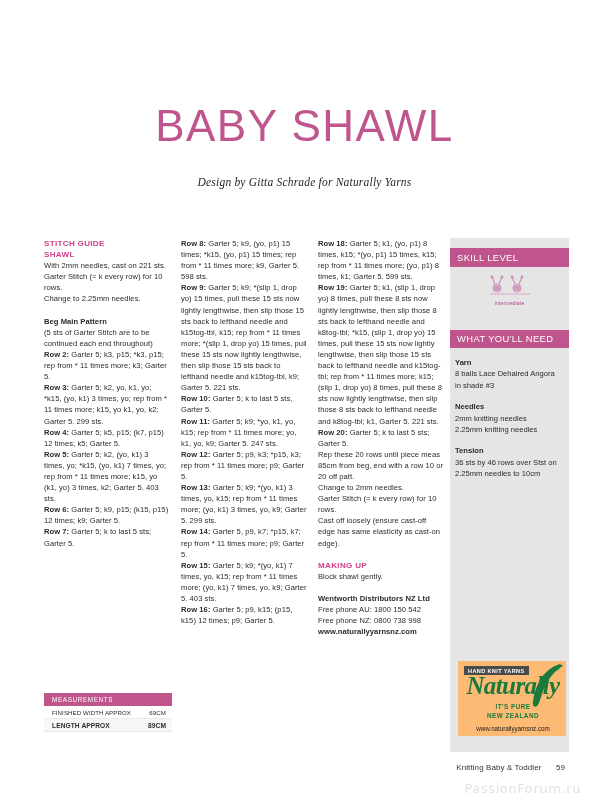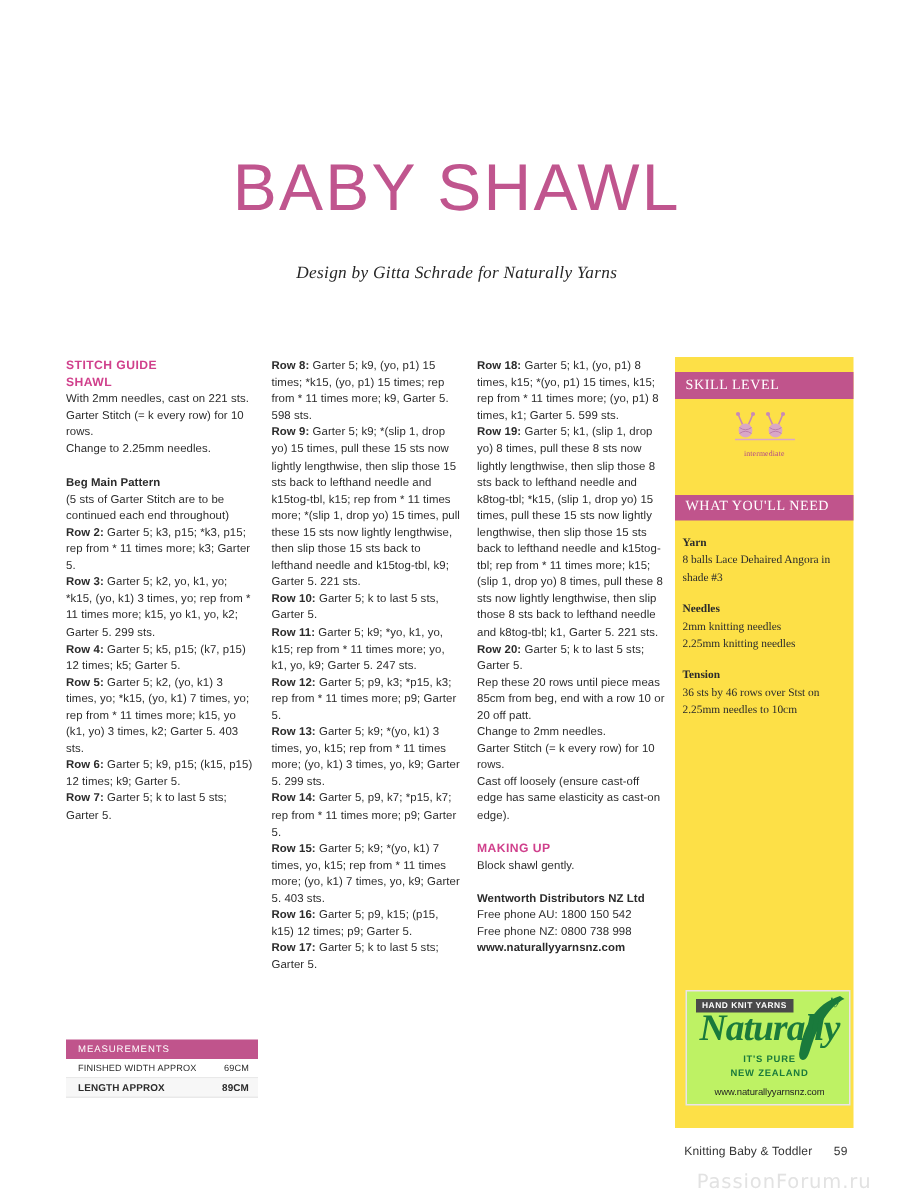--- a/index.html
+++ b/index.html
@@ -98,22 +98,21 @@
   }
   .meas-row.alt { background: #f7f7f7; }
   .meas-row.strong { font-weight: bold; font-size: 6.6px; }
 
   
   .sidebar {
     position: absolute;
     left: 450px; top: 238px;
     width: 119px;
     height: 514px;
-    background: #fde047;
-    font-family: Liberation Serif, serif;
+    background: #e5e5e5;
   }
   .side-banner {
     background: #c0548c;
     color: #ffffff;
     font-size: 9.4px;
     letter-spacing: 0.4px;
     padding: 3.5px 0 4px 7px;
     width: 119px;
   }
   .skill-banner { margin-top: 10px; }
@@ -139,21 +138,21 @@
   }
   .need-body .lbl { font-weight: bold; display: block; }
   .need-gap { height: 10px; }
 
   
   .logo-box {
     position: absolute;
     left: 457px; top: 660px;
     width: 110px;
     height: 77px;
-    background: #bef264;
+    background: #fdba74;
     border: 0.5px solid #efe2e9;
   }
   .logo-tag {
     position: absolute;
     left: 6px; top: 5px;
     background: #4a4a4a;
     color: #ffffff;
     font-size: 5.6px;
     font-weight: bold;
     letter-spacing: 0.35px;
@@ -261,21 +260,20 @@
       <div id="col2-rows">
           <p class="body"><span class="rowlab">Row 8:</span><span> Garter 5; k9, (yo, p1) 15 times; *k15, (yo, p1) 15 times; rep from * 11 times more; k9, Garter 5. 598 sts.</span></p>
           <p class="body"><span class="rowlab">Row 9:</span><span> Garter 5; k9; *(slip 1, drop yo) 15 times, pull these 15 sts now lightly lengthwise, then slip those 15 sts back to lefthand needle and k15tog-tbl, k15; rep from * 11 times more; *(slip 1, drop yo) 15 times, pull these 15 sts now lightly lengthwise, then slip those 15 sts back to lefthand needle and k15tog-tbl, k9; Garter 5. 221 sts.</span></p>
           <p class="body"><span class="rowlab">Row 10:</span><span> Garter 5; k to last 5 sts, Garter 5.</span></p>
           <p class="body"><span class="rowlab">Row 11:</span><span> Garter 5; k9; *yo, k1, yo, k15; rep from * 11 times more; yo, k1, yo, k9; Garter 5. 247 sts.</span></p>
           <p class="body"><span class="rowlab">Row 12:</span><span> Garter 5; p9, k3; *p15, k3; rep from * 11 times more; p9; Garter 5.</span></p>
           <p class="body"><span class="rowlab">Row 13:</span><span> Garter 5; k9; *(yo, k1) 3 times, yo, k15; rep from * 11 times more; (yo, k1) 3 times, yo, k9; Garter 5. 299 sts.</span></p>
           <p class="body"><span class="rowlab">Row 14:</span><span> Garter 5, p9, k7; *p15, k7; rep from * 11 times more; p9; Garter 5.</span></p>
           <p class="body"><span class="rowlab">Row 15:</span><span> Garter 5; k9; *(yo, k1) 7 times, yo, k15; rep from * 11 times more; (yo, k1) 7 times, yo, k9; Garter 5. 403 sts.</span></p>
           <p class="body"><span class="rowlab">Row 16:</span><span> Garter 5; p9, k15; (p15, k15) 12 times; p9; Garter 5.</span></p>
-          <p class="body"><span class="rowlab">Row 17:</span><span> Garter 5; k to last 5 sts; Garter 5.</span></p>
         </div>
     </div>
 
     <div class="col col3">
       <div id="col3-rows">
           <p class="body"><span class="rowlab">Row 18:</span><span> Garter 5; k1, (yo, p1) 8 times, k15; *(yo, p1) 15 times, k15; rep from * 11 times more; (yo, p1) 8 times, k1; Garter 5. 599 sts.</span></p>
           <p class="body"><span class="rowlab">Row 19:</span><span> Garter 5; k1, (slip 1, drop yo) 8 times, pull these 8 sts now lightly lengthwise, then slip those 8 sts back to lefthand needle and k8tog-tbl; *k15, (slip 1, drop yo) 15 times, pull these 15 sts now lightly lengthwise, then slip those 15 sts back to lefthand needle and k15tog-tbl; rep from * 11 times more; k15; (slip 1, drop yo) 8 times, pull these 8 sts now lightly lengthwise, then slip those 8 sts back to lefthand needle and k8tog-tbl; k1, Garter 5. 221 sts.</span></p>
           <p class="body"><span class="rowlab">Row 20:</span><span> Garter 5; k to last 5 sts; Garter 5.</span></p>
         </div>
       <p class="body">Rep these 20 rows until piece meas 85cm from beg, end with a row 10 or 20 off patt.</p>

